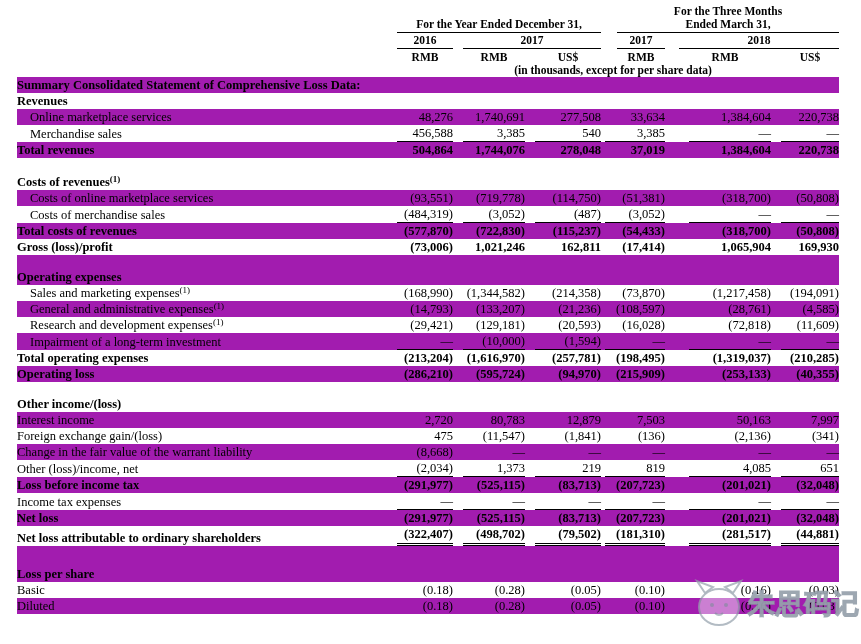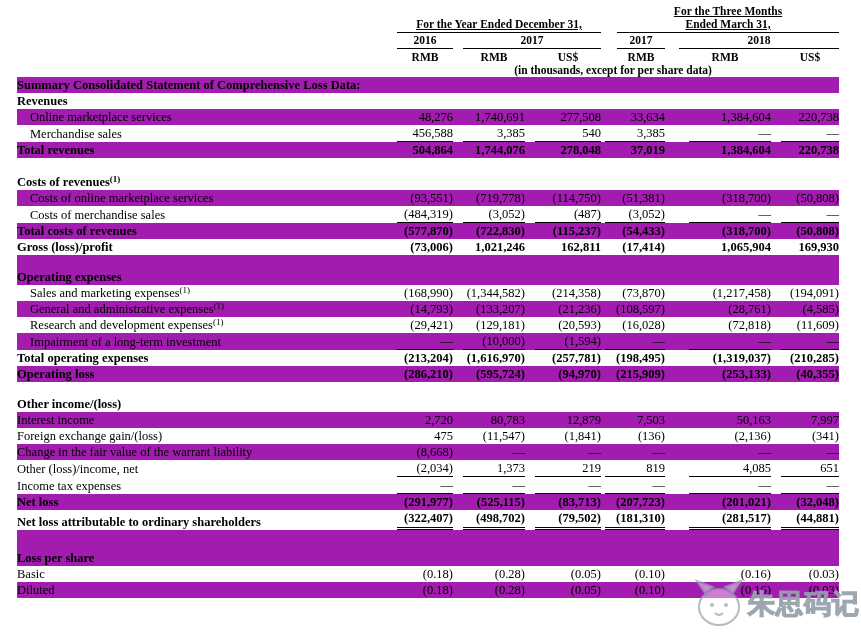--- a/index.html
+++ b/index.html
@@ -35,21 +35,21 @@
     font-size: 11.5px;
     line-height: 13px;
     padding: 0;
     vertical-align: bottom;
   }
   thead .ctr { text-align: center; }
   .gline { border-bottom: 1px solid #000; text-align: center; padding-bottom: 1px; }
   .pad1 { padding-left: 10px !important; }
   .c4pad { padding-left: 16px !important; }
   .c5pad { padding-left: 14px !important; }
-  thead tr.hr1 td, thead tr.hr2 td { height: 14px; text-decoration: underline; }
+  thead tr.hr1 td, thead tr.hr2 td { height: 14px; }
   thead tr.hr3 td { height: 16px; }
   thead tr.hr4 td { height: 15px; padding-top: 1px; }
   thead tr.hr5 td { height: 13px; }
 
   
   tbody td {
     font-size: 12.5px;
     line-height: 16px;
     height: 16px;
     padding: 0;
@@ -629,20 +629,41 @@
           <td class="num col4">
             <div class="nw">819</div>
           </td>
           <td class="num col5">
             <div class="nw">4,085</div>
           </td>
           <td class="num col6">
             <div class="nw">651</div>
           </td>
         </tr>
+        <tr class="bg-b bold">
+          <td class="lbl">Loss before income tax</td>
+          <td class="num col1">
+            <div class="nw">(291,977)</div>
+          </td>
+          <td class="num col2">
+            <div class="nw">(525,115)</div>
+          </td>
+          <td class="num col3">
+            <div class="nw">(83,713)</div>
+          </td>
+          <td class="num col4">
+            <div class="nw">(207,723)</div>
+          </td>
+          <td class="num col5">
+            <div class="nw">(201,021)</div>
+          </td>
+          <td class="num col6">
+            <div class="nw">(32,048)</div>
+          </td>
+        </tr>
         <tr class="u1">
           <td class="lbl">Income tax expenses</td>
           <td class="num col1">
             <div class="nw">—</div>
           </td>
           <td class="num col2">
             <div class="nw">—</div>
           </td>
           <td class="num col3">
             <div class="nw">—</div>

